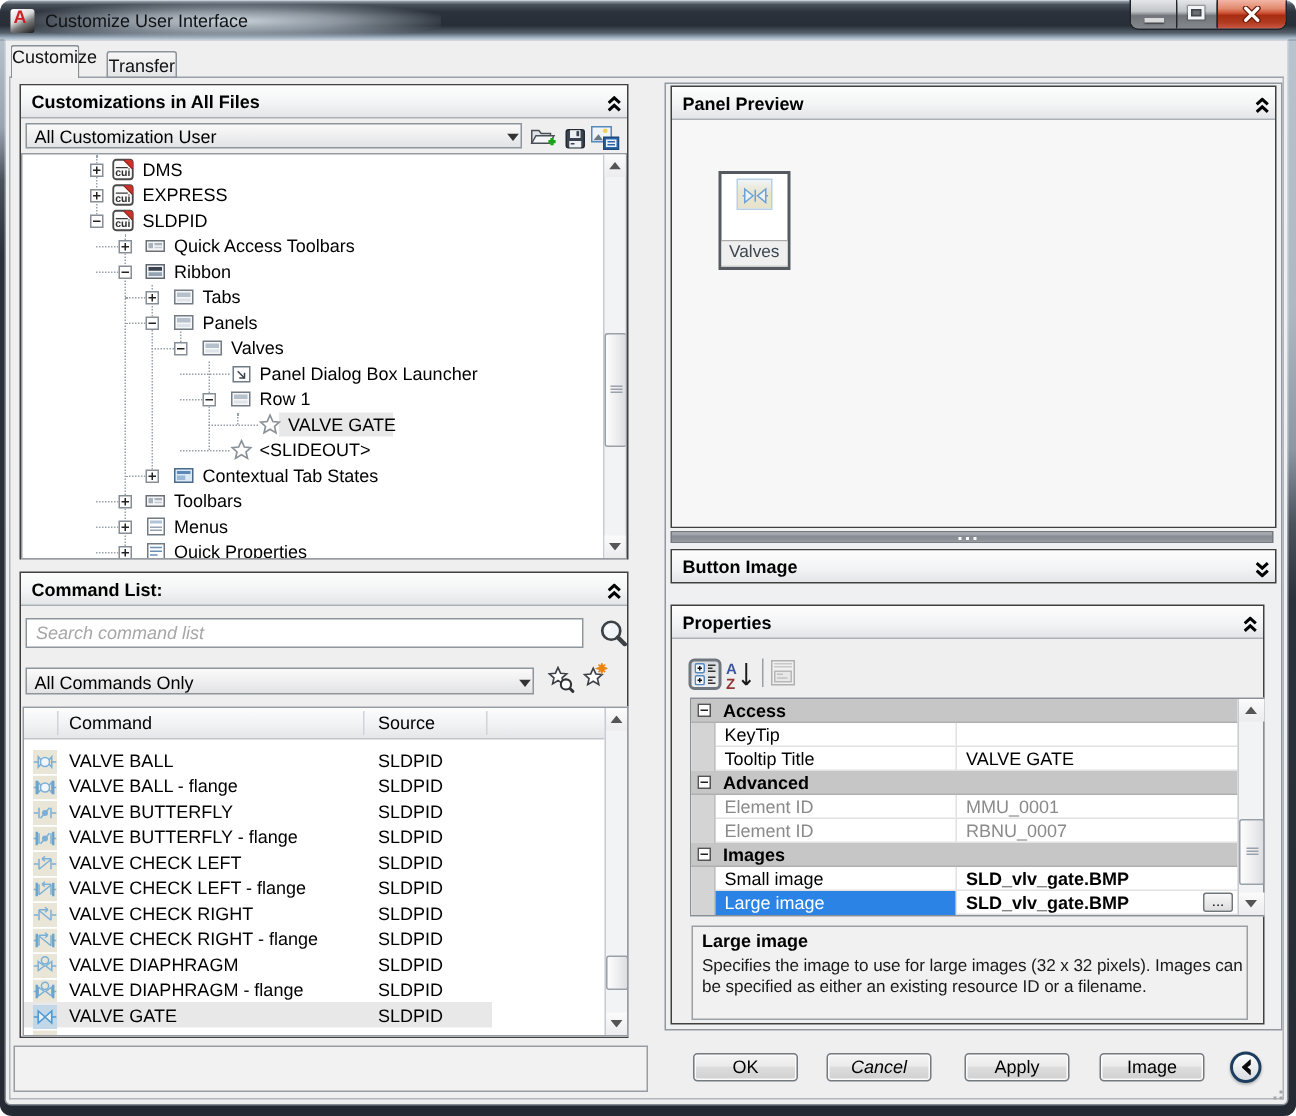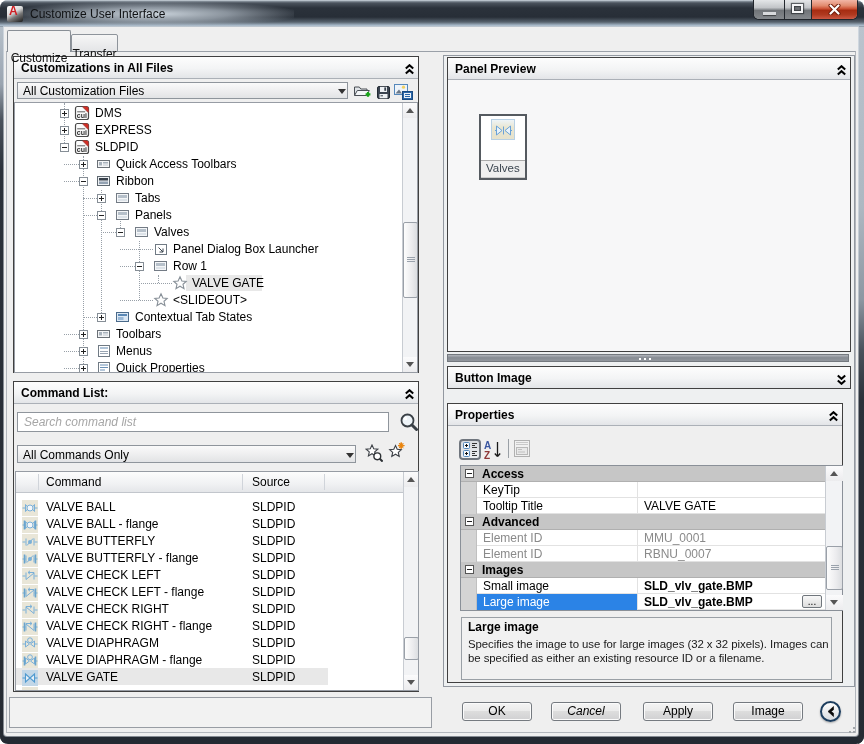--- a/index.html
+++ b/index.html
@@ -17,22 +17,22 @@
     box-shadow:0 0 0 1px #20252b,inset 0 0 0 1px rgba(255,255,255,.55);}
   .cap{position:absolute;top:0;height:19px;}
   #cap-min{left:0;width:30px;background:linear-gradient(180deg,#e4e6e8 0%,#c2c5c8 40%,#8e9296 50%,#717579 55%,#85898d 100%);}
   #cap-max{left:31px;width:26px;background:linear-gradient(180deg,#e4e6e8 0%,#c2c5c8 40%,#8e9296 50%,#717579 55%,#85898d 100%);}
   #cap-close{left:58px;width:45px;background:linear-gradient(180deg,#f2b6a6 0%,#e18a6e 30%,#cc5134 46%,#a72c12 54%,#b03a20 78%,#cd5844 100%);}
   .capsep{position:absolute;top:0;width:1px;height:19px;background:#23282e;}
   #minglyph{left:9px;top:12px;width:13px;height:3px;background:#d8dadc;box-shadow:0 1px 1px rgba(0,0,0,.5);}
   #maxglyph{left:7px;top:4px;width:11px;height:9px;box-sizing:border-box;border:2px solid #f4f5f6;background:#6e7276;box-shadow:0 0 1px 1px rgba(40,44,48,.7),inset 0 0 1px 1px rgba(40,44,48,.7);}
   #client{left:4px;top:27px;width:854px;height:709px;background:#efefef;border-radius:0 0 3px 3px;box-shadow:0 0 0 1px rgba(230,236,242,.5);}
   .tab{box-sizing:border-box;font-size:12px;color:#111;text-align:center;}
-  #tab1{left:3px;top:3px;width:64px;height:22px;background:#f2f2f2;border:1px solid #898f96;border-bottom:none;border-radius:2px 2px 0 0;padding-top:20px;z-index:3;}
-  #tab2{left:67px;top:7px;width:47px;height:18px;background:linear-gradient(180deg,#f6f6f6,#e4e5e7);border:1px solid #8e949b;border-radius:2px 2px 0 0;padding-top:12px;z-index:2;}
+  #tab1{left:3px;top:3px;width:46px;height:22px;background:#f2f2f2;border:1px solid #898f96;border-bottom:none;border-radius:2px 2px 0 0;padding-top:0;z-index:3;}
+  #tab2{left:67px;top:7px;width:47px;height:18px;background:linear-gradient(180deg,#f6f6f6,#e4e5e7);border:1px solid #8e949b;border-radius:2px 2px 0 0;padding-top:2px;z-index:2;}
   #tabpage{left:2px;top:24px;width:850px;height:682px;box-sizing:border-box;border:1px solid #b2b6bc;border-top-color:#9aa0a8;background:#efefef;z-index:1;}
   .panel{box-sizing:border-box;border:1px solid #404040;background:#efefef;z-index:2;}
   .phead{position:absolute;left:0;top:0;right:0;height:21px;background:linear-gradient(180deg,#fdfdfd 0%,#f3f4f5 55%,#e3e5e8 100%);border-bottom:1px solid #abb0b7;}
   .phead b{position:absolute;left:7px;top:4px;font-size:12px;color:#000;}
   .chevu,.chevd{position:absolute;width:9px;height:11px;}
   .chevu svg,.chevd svg{left:0;top:0;}
   .z2{z-index:2;}
   .combo{position:absolute;box-sizing:border-box;border:1px solid #8f959c;background:linear-gradient(180deg,#fafafa 0%,#f0f0f1 45%,#e2e3e5 100%);font-size:12px;color:#000;}
   .combo .ct{position:absolute;left:5px;top:1px;line-height:15px;}
   .tl{position:absolute;font-size:12px;color:#000;line-height:17px;white-space:nowrap;}
@@ -89,21 +89,21 @@
 <div class="phead">
           <b>Customizations in All Files</b>
         </div>
 <div class="chevu" style="right:4px;top:7px;">
           <svg style="left:0px;top:0px" width="9" height="11" viewBox="0 0 9 11">
             <path d="M0.8 4.6 L4.5 1.2 L8.2 4.6" fill="none" stroke="#000" stroke-width="2"></path>
             <path d="M0.8 9.6 L4.5 6.2 L8.2 9.6" fill="none" stroke="#000" stroke-width="2"></path>
           </svg>
         </div>
 <div class="combo" style="left:3px;top:25px;width:331px;height:17px;">
-          <span class="ct">All Customization Files</span>
+          <span class="ct">All Customization User</span>
           <svg style="left:320px;top:6px" width="8" height="5" viewBox="0 0 8 5">
             <path d="M0 0 L8 0 L4 5 Z" fill="#333"></path>
           </svg>
         </div>
 <svg style="left:339px;top:26px" width="18" height="16" viewBox="0 0 18 16">
           <path d="M1.5 12.5 V4 H6.3 L7.8 6 H14 V7.5" fill="#dfe3e7" stroke="#4a4f55"></path>
           <path d="M1.5 12.5 L4.3 7.5 L16.3 7.5 L13.5 12.5 Z" fill="#f4f6f8" stroke="#4a4f55"></path>
           <path d="M12.6 11.4 H17.4 M15 9 V13.8" stroke="#17a317" stroke-width="2.2"></path>
         </svg>
 <svg style="left:361px;top:27px" width="16" height="16" viewBox="0 0 16 16">

